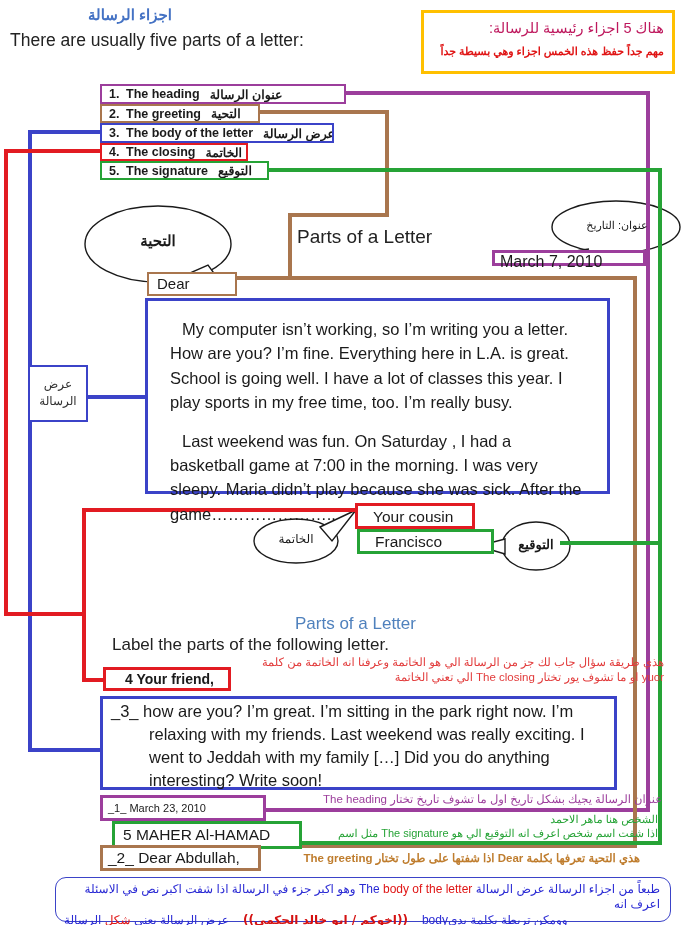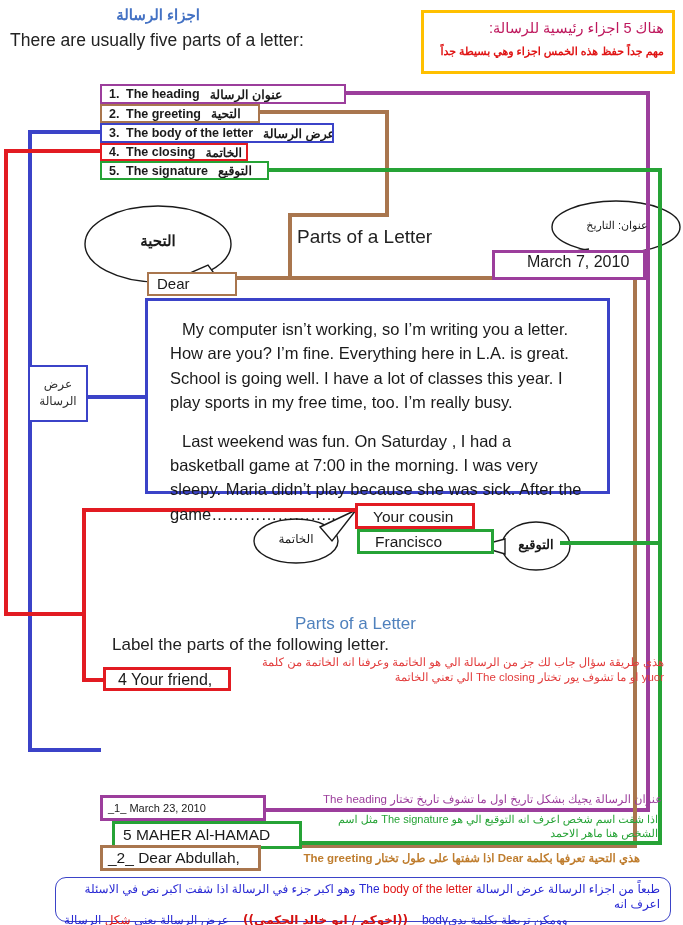--- a/index.html
+++ b/index.html
@@ -78,21 +78,21 @@
     <path class="bubble" d="M 192 272 L 230 295 L 208 265 Z"></path>
     <ellipse class="bubble" cx="616" cy="227" rx="64" ry="26"></ellipse>
     <path class="curl" d="M 589 249 C 562 252 554 259 557 266"></path>
     <path class="curl" d="M 599 252 C 582 257 576 261 578 266"></path>
     <ellipse class="bubble" cx="296" cy="541" rx="42" ry="22"></ellipse>
     <path class="bubble" d="M 320 527 L 356 510 L 332 541 Z"></path>
     <ellipse class="bubble" cx="536" cy="546" rx="34" ry="24"></ellipse>
     <path class="bubble" d="M 505 539 L 478 546 L 505 554 Z"></path>
   </svg>
 
-  <div class="txt rtl" style="left:60px;top:6px;width:140px;font-size:15px;font-weight:bold;color:var(--titleblue);">اجزاء الرسالة</div>
+  <div class="txt rtl" style="left:60px;top:6px;width:140px;text-align:center;font-size:15px;font-weight:bold;color:var(--titleblue);">اجزاء الرسالة</div>
   <div class="txt" style="left:10px;top:30px;font-size:17.5px;color:#222;">There are usually five parts of a letter:</div>
 
   <div class="box" style="left:421px;top:10px;width:254px;height:64px;border:3px solid var(--yellow);padding:3px 8px;">
     <div class="rtl" style="font-size:14.5px;font-weight:normal;color:#be185d;line-height:24px;">هناك 5 اجزاء رئيسية للرسالة:</div>
     <div class="rtl" style="font-size:11px;font-weight:bold;color:#e01515;line-height:22px;">مهم جداً حفظ هذه الخمس اجزاء وهي بسيطة جداً</div>
   </div>
 
   <div class="box listitem i1" style="left:100px;top:84px;width:246px;height:20px;">
     <span class="num">1.</span>
     <span>The heading</span>
@@ -118,21 +118,21 @@
     <span>The signature</span>
     <span class="ar">التوقيع</span>
   </div>
 
   <div class="txt rtl" style="left:100px;top:232px;width:116px;text-align:center;font-size:15px;font-weight:bold;">التحية</div>
   <div class="txt rtl" style="left:556px;top:219px;width:122px;text-align:center;font-size:11px;">عنوان: التاريخ</div>
   <div class="txt rtl" style="left:258px;top:532px;width:76px;text-align:center;font-size:12px;">الخاتمة</div>
   <div class="txt rtl" style="left:505px;top:537px;width:62px;text-align:center;font-size:13px;font-weight:bold;">التوقيع</div>
 
   <div class="txt" style="left:297px;top:226px;font-size:19px;color:#222;">Parts of a Letter</div>
-  <div class="box b-purple" style="left:492px;top:250px;width:154px;height:30px;padding-left:27px;">
+  <div class="box b-purple" style="left:492px;top:250px;width:154px;height:16px;">
     <div style="font-size:16px;line-height:18px;padding-left:5px;">March 7, 2010</div>
   </div>
   <div class="box b-brown" style="left:147px;top:272px;width:90px;height:24px;">
     <div style="font-size:15px;line-height:20px;padding-left:8px;">Dear Pedro,</div>
   </div>
   <div class="box b-blue letterbody" style="left:145px;top:298px;width:465px;height:196px;padding:2px 8px;">
     <p>My computer isn’t working, so I’m writing you a letter. How are you? I’m fine. Everything here in L.A. is great. School is going well. I have a lot of classes this year. I play sports in my free time, too. I’m really busy.</p>
     <p>Last weekend was fun. On Saturday , I had a basketball game at 7:00 in the morning. I was very sleepy. Maria didn’t play because she was sick. After the game…………………..</p>
   </div>
   <div class="box b-blue rtl" style="left:28px;top:365px;width:60px;height:57px;border-width:2.5px;">
@@ -147,35 +147,38 @@
 
   <div class="txt" style="left:295px;top:614px;font-size:17px;color:var(--steel);">Parts of a Letter</div>
   <div class="txt" style="left:112px;top:635px;font-size:17px;color:#222;">Label the parts of the following letter.</div>
 
   <div class="note rtl" style="left:240px;top:655px;width:424px;color:var(--rednote);">
     <div>هذي طريقة سؤال جاب لك جز من الرسالة الي هو الخاتمة وعرفنا انه الخاتمة من كلمة</div>
     <div>yuor او ما تشوف يور تختار The closing الي تعني الخاتمة</div>
   </div>
 
   <div class="box b-red" style="left:103px;top:667px;width:128px;height:24px;">
-    <div style="font-size:16px;line-height:19px;padding-left:12px;">4  Your friend,</div>
-  </div>
-
+    <div style="font-size:14px;line-height:19px;padding-left:19px;font-weight:bold;">4  Your friend,</div>
+  </div>
+
+  <div class="box b-blue letter2" style="left:100px;top:696px;width:517px;height:94px;padding:1px 8px;">
+    <p>_3_ how are you? I’m great. I’m sitting in the park right now. I’m relaxing with my friends. Last weekend was really exciting. I went to Jeddah with my family […] Did you do anything interesting? Write soon!</p>
+  </div>
 
   <div class="box b-purple" style="left:100px;top:795px;width:166px;height:26px;">
     <div style="font-size:11px;line-height:20px;padding-left:5px;">_1_ March 23, 2010</div>
   </div>
   <div class="note rtl" style="left:260px;top:792px;width:402px;color:var(--purple);">عنوان الرسالة يجيك بشكل  تاريخ اول ما تشوف تاريخ تختار The heading</div>
 
   <div class="box b-green" style="left:100px;top:821px;width:190px;height:28px;margin-left:12px;">
     <div style="font-size:15.5px;line-height:22px;padding-left:8px;">5   MAHER Al-HAMAD</div>
   </div>
   <div class="note rtl" style="left:280px;top:813px;width:378px;color:var(--green);font-size:11px;line-height:13.5px;">
+    <div>الشخص هنا ماهر الاحمد</div>
     <div>اذا شفت اسم شخص اعرف انه التوقيع الي هو The signature مثل اسم</div>
-    <div>الشخص هنا ماهر الاحمد</div>
   </div>
 
   <div class="box b-brown" style="left:100px;top:845px;width:161px;height:26px;border-width:3px;">
     <div style="font-size:15.5px;line-height:19px;padding-left:5px;">_2_ Dear Abdullah,</div>
   </div>
   <div class="note rtl" style="left:280px;top:851px;width:360px;color:var(--brownnote);font-weight:bold;">هذي التحية تعرفها بكلمة Dear اذا شفتها على طول تختار The greeting</div>
 
   <div class="box" style="left:55px;top:877px;width:616px;height:45px;border:1.5px solid var(--blue);border-radius:11px;">
     <div class="footer-line1 rtl">
       <span>طبعاً من اجزاء الرسالة عرض الرسالة</span>

